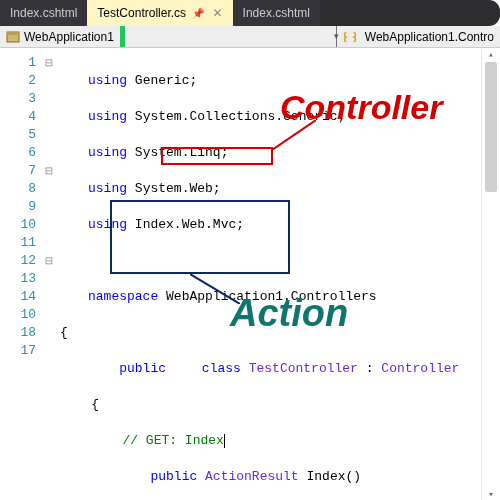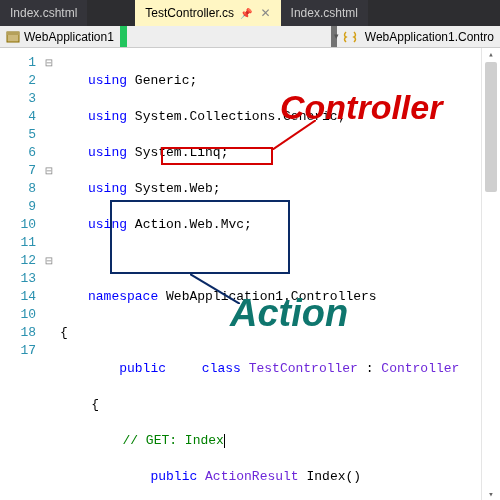--- a/index.html
+++ b/index.html
@@ -1,25 +1,25 @@
 <!DOCTYPE html>
 <html><head>
 <meta charset="utf-8">
 <style>
   * { margin: 0; padding: 0; box-sizing: border-box; }
   body { font-family: Consolas, 'Courier New', monospace; font-size: 13px; background: #fff; width: 500px; height: 500px; overflow: hidden; position: relative; }
-  .tab-bar { display: flex; background: #2d2d30; height: 26px; align-items: stretch; }
+  .tab-bar { display: flex; background: #2d2d30; height: 26px; align-items: stretch; border-radius: 11px; }
   .tab { padding: 4px 10px; color: #ccc; font-family: 'Segoe UI', Tahoma, sans-serif; font-size: 12px; display: flex; align-items: center; gap: 6px; background: #2d2d30; cursor: pointer; }
   .tab.inactive { background: #34343a; }
-  .tab.active { background: #fff6c3; color: #000; margin-left: 48px; }
+  .tab.active { background: #fff6c3; color: #000; }
   .tab .pin { color: #555; font-size: 10px; }
   .tab .x { color: #888; font-size: 12px; margin-left: 2px; }
   .nav-bar { display: flex; background: #eee; border-bottom: 1px solid #ccc; height: 22px; align-items: center; font-family: 'Segoe UI', Tahoma, sans-serif; font-size: 12px; }
-  .nav-item { display: flex; align-items: center; gap: 4px; padding: 0 6px; height: 100%; border-right: 7px solid #22c55e; }
-  .nav-item.right { margin-left: auto; border-left: 6px solid #737373; border-right: none; gap: 8px; }
+  .nav-item { display: flex; align-items: center; gap: 4px; padding: 0 6px; height: 100%; border-right: 5px solid #22c55e; }
+  .nav-item.right { margin-left: auto; border-left: 1px solid #737373; border-right: none; gap: 8px; }
   .nav-icon { width: 14px; height: 14px; display: inline-flex; align-items: center; justify-content: center; }
   .dd { width: 12px; color: #555; font-size: 9px; }
   .code-area { display: flex; background: #fff; height: 420px; }
   .gutter { width: 42px; text-align: right; color: #2b91af; padding: 6px 6px 0 0; user-select: none; line-height: 18px; }
   .fold-col { width: 14px; padding-top: 6px; line-height: 18px; color: #888; font-family: sans-serif; font-size: 10px; text-align: center; }
   .fold { cursor: pointer; }
   .code { padding: 6px 0 0 4px; line-height: 18px; white-space: pre; position: relative; }
   .kw { color: #0000ff; margin-left: 28px; }
   .type { color: #6d28d9; }
   .com { color: #008000; }
@@ -105,21 +105,21 @@
       <div>&nbsp;</div>
       <div>&nbsp;</div>
       <div>&nbsp;</div>
     <div class="fold">⊟</div>
   </div>
   <div class="code">
 <div><span class="kw">using</span> <span>Generic</span><span>;</span></div>
 <div><span class="kw">using</span> <span>System.Collections.Generic</span><span>;</span></div>
 <div><span class="kw">using</span> <span>System.Linq</span><span>;</span></div>
 <div><span class="kw">using</span> <span>System.Web</span><span>;</span></div>
-<div><span class="kw">using</span> <span>Action.Web.Mvc</span><span>;</span></div>
+<div><span class="kw">using</span> <span>Index.Web.Mvc</span><span>;</span></div>
 <div>&nbsp;</div>
 <div><span class="kw">namespace</span> <span>WebApplication1.Controllers</span></div>
 <div><span>{</span></div>
 <div>    <span class="kw">public</span> <span class="kw">class</span> <span class="type">TestController</span> <span>:</span> <span class="type">Controller</span></div>
 <div>    <span>{</span></div>
 <div>        <span class="com">// GET: Index</span><span class="cursor"></span></div>
 <div>        <span class="kw">public</span> <span class="type">ActionResult</span> <span>Index</span><span>()</span></div>
 
 
 

